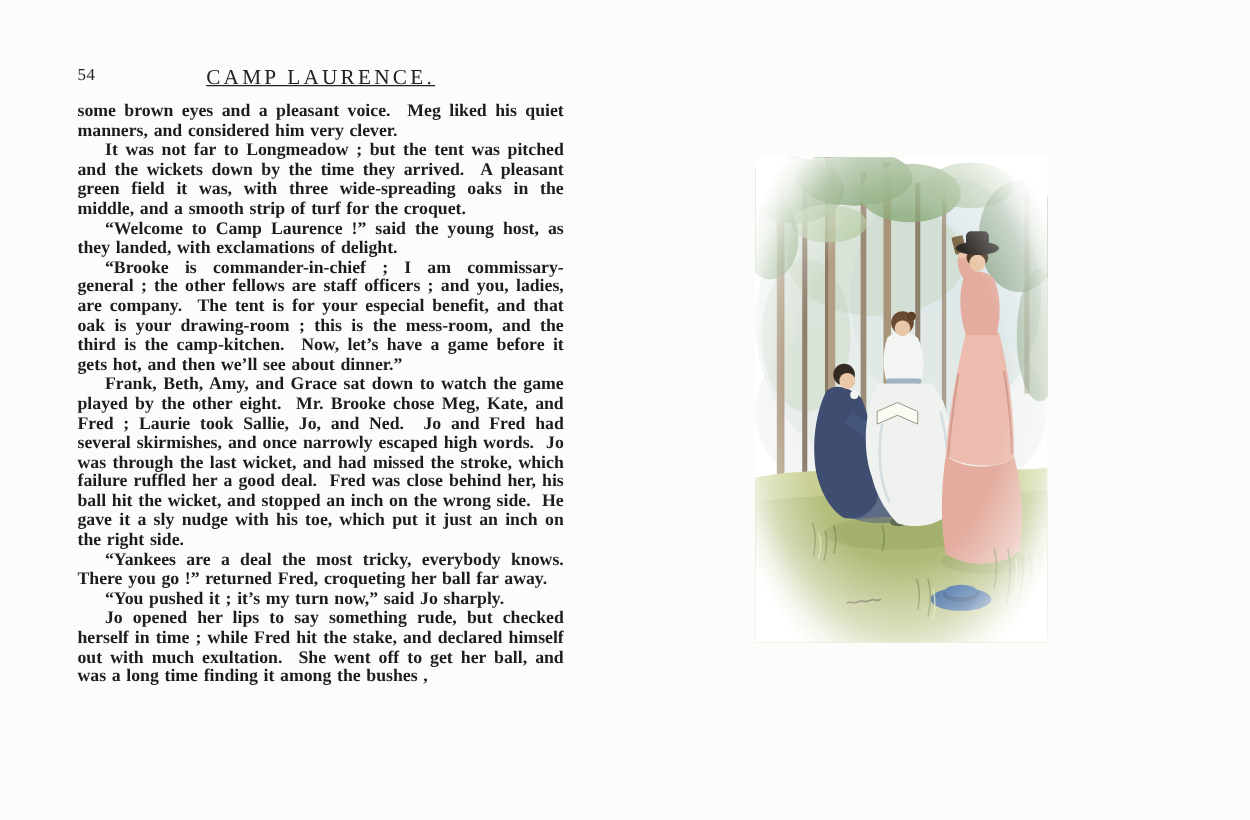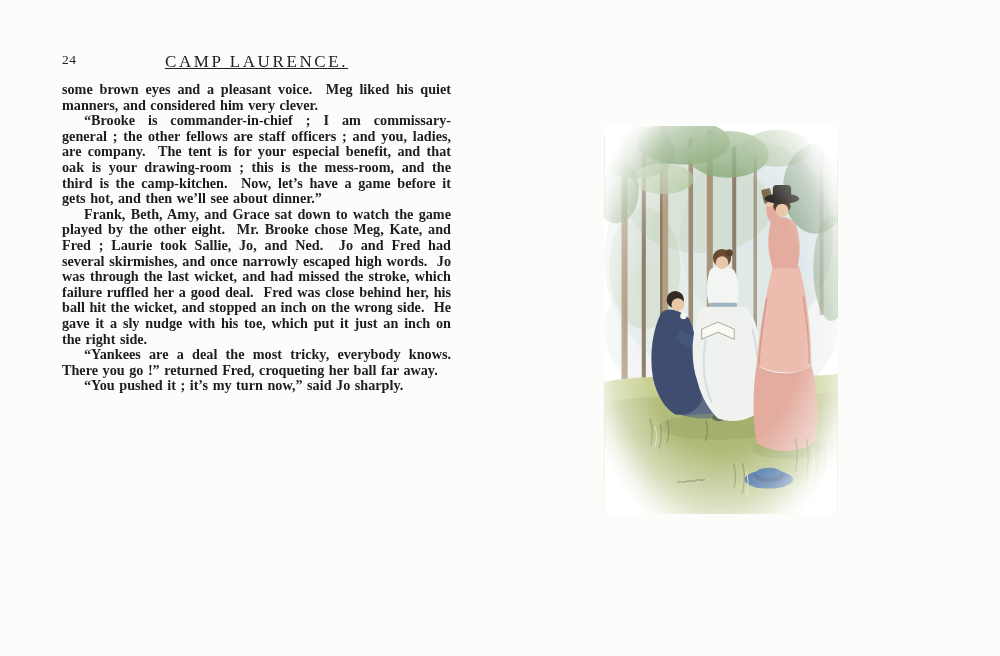--- a/index.html
+++ b/index.html
@@ -29,29 +29,32 @@
   .page-right { position:absolute; left:604px; top:126px; width:234px; height:388px; }
   .page-right svg { display:block; width:100%; height:100%; }
 </style>
 </head>
 <body>
 
 <div class="screen">
 
   <div class="page-left">
     <div class="page-header">
-      <span class="page-number">24</span>
+      <span class="page-number">54</span>
       <span class="running-head">CAMP LAURENCE.</span>
     </div>
     <div class="text-block">
       <p class="para first">some brown eyes and a pleasant voice.&nbsp; Meg liked his quiet manners, and considered him very clever.</p>
+      <p class="para">It was not far to Longmeadow&nbsp;; but the tent was pitched and the wickets down by the time they arrived.&nbsp; A pleasant green field it was, with three wide-spreading oaks in the middle, and a smooth strip of turf for the croquet.</p>
+      <p class="para">“Welcome to Camp Laurence&nbsp;!” said the young host, as they landed, with exclamations of delight.</p>
       <p class="para">“Brooke is commander-in-chief&nbsp;; I am commissary-general&nbsp;; the other fellows are staff officers&nbsp;; and you, ladies, are company.&nbsp; The tent is for your especial benefit, and that oak is your drawing-room&nbsp;; this is the mess-room, and the third is the camp-kitchen.&nbsp; Now, let’s have a game before it gets hot, and then we’ll see about dinner.”</p>
       <p class="para">Frank, Beth, Amy, and Grace sat down to watch the game played by the other eight.&nbsp; Mr. Brooke chose Meg, Kate, and Fred&nbsp;; Laurie took Sallie, Jo, and Ned.&nbsp; Jo and Fred had several skirmishes, and once narrowly escaped high words.&nbsp; Jo was through the last wicket, and had missed the stroke, which failure ruffled her a good deal.&nbsp; Fred was close behind her, his ball hit the wicket, and stopped an inch on the wrong side.&nbsp; He gave it a sly nudge with his toe, which put it just an inch on the right side.</p>
       <p class="para">“Yankees are a deal the most tricky, everybody knows. There you go&nbsp;!” returned Fred, croqueting her ball far away.</p>
       <p class="para">“You pushed it&nbsp;; it’s my turn now,” said Jo sharply.</p>
+      <p class="para">Jo opened her lips to say something rude, but checked herself in time&nbsp;; while Fred hit the stake, and declared himself out with much exultation.&nbsp; She went off to get her ball, and was a long time finding it among the bushes&nbsp;,</p>
     </div>
   </div>
 
   <div class="page-right">
     <svg viewBox="0 0 230 382" xmlns="http://www.w3.org/2000/svg">
       <defs>
         <radialGradient id="fadeEdge" cx="50%" cy="48%" r="62%">
           <stop offset="0.58" stop-color="#ffffff" stop-opacity="0"></stop>
           <stop offset="0.80" stop-color="#ffffff" stop-opacity="0.45"></stop>
           <stop offset="0.92" stop-color="#ffffff" stop-opacity="0.85"></stop>

